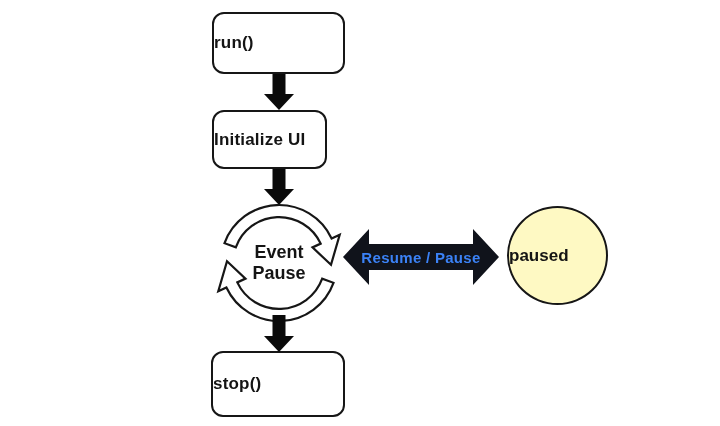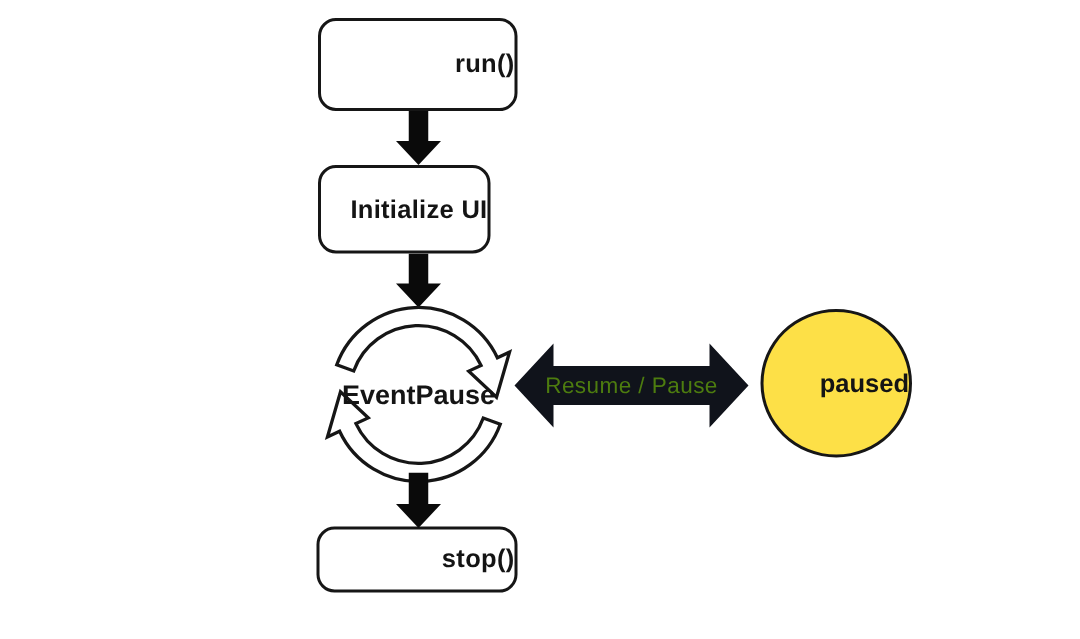--- a/index.html
+++ b/index.html
@@ -16,46 +16,46 @@
     font-family: "Liberation Sans", "DejaVu Sans", sans-serif;
     color: #141414;
   }
   .node-box {
     position: absolute;
     background: #ffffff;
     border: 2px solid #161616;
     border-radius: 12px;
     display: flex;
     align-items: center;
-    justify-content: flex-end;
+    justify-content: flex-start;
     box-sizing: border-box;
     font-weight: bold;
     font-size: 17px;
     letter-spacing: 0.2px;
   }
   #run-box   { left: 212px; top: 12px;  width: 133px; height: 62px; }
   #init-box  { left: 212px; top: 110px; width: 115px; height: 59px; }
-  #stop-box  { left: 211px; top: 351px; width: 134px; height: 44px; }
+  #stop-box  { left: 211px; top: 351px; width: 134px; height: 66px; }
 
   .varrow { position: absolute; width: 30px; height: 36px; }
   #arrow-run-init  { left: 264px; top: 74px;  }
   #arrow-init-loop { left: 264px; top: 169px; }
   #arrow-loop-stop { left: 264px; top: 315px; height: 37px; z-index: 3; }
 
   #event-loop {
     position: absolute;
     left: 204px; top: 188px;
     width: 150px; height: 150px;
   }
   #event-loop svg { position: absolute; left: 0; top: 0; }
   .loop-label {
     position: absolute;
     inset: 0;
     display: flex;
-    flex-direction: row;
+    flex-direction: column;
     align-items: center;
     justify-content: center;
     font-weight: bold;
     font-size: 18px;
     line-height: 21px;
     text-align: center;
     pointer-events: none;
   }
 
   #resume-pause {
@@ -63,38 +63,38 @@
     left: 342px; top: 227px;
     width: 158px; height: 60px;
   }
   #resume-pause svg { position: absolute; left: 0; top: 0; }
   .rp-label {
     position: absolute;
     inset: 0;
     display: flex;
     align-items: center;
     justify-content: center;
-    color: #4d7c0f;
+    color: #3b82f6;
     font-size: 15px;
-    font-weight: normal;
+    font-weight: bold;
     letter-spacing: 0.3px;
     pointer-events: none;
   }
 
   #paused-circle {
     position: absolute;
     left: 507px; top: 206px;
     width: 101px; height: 99px;
     border: 2px solid #161616;
     border-radius: 50%;
-    background: #fde047;
+    background: #fef9c3;
     box-sizing: border-box;
     display: flex;
     align-items: center;
-    justify-content: flex-end;
+    justify-content: flex-start;
     font-weight: bold;
     font-size: 17px;
   }
 </style>
 </head>
 <body>
 
 <div class="stage">
 
   <div class="node-box" id="run-box">

